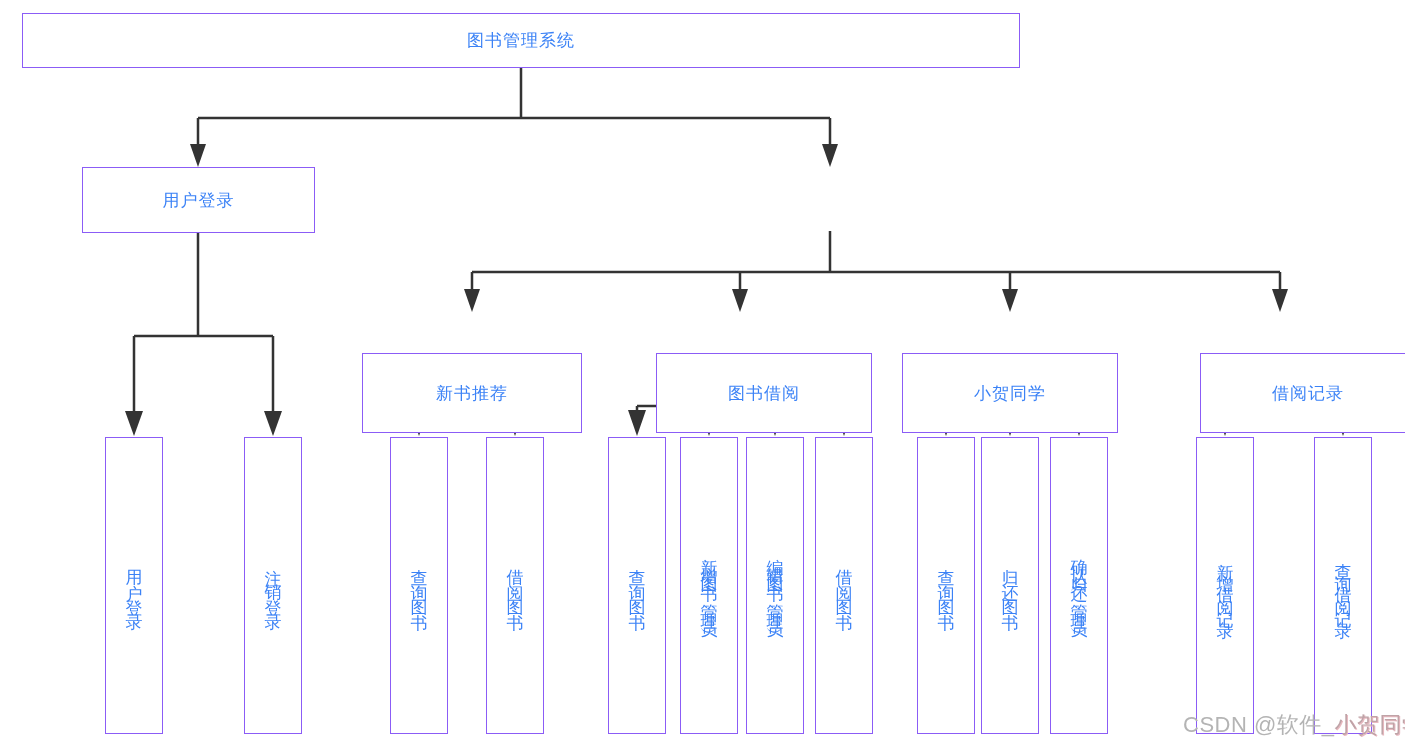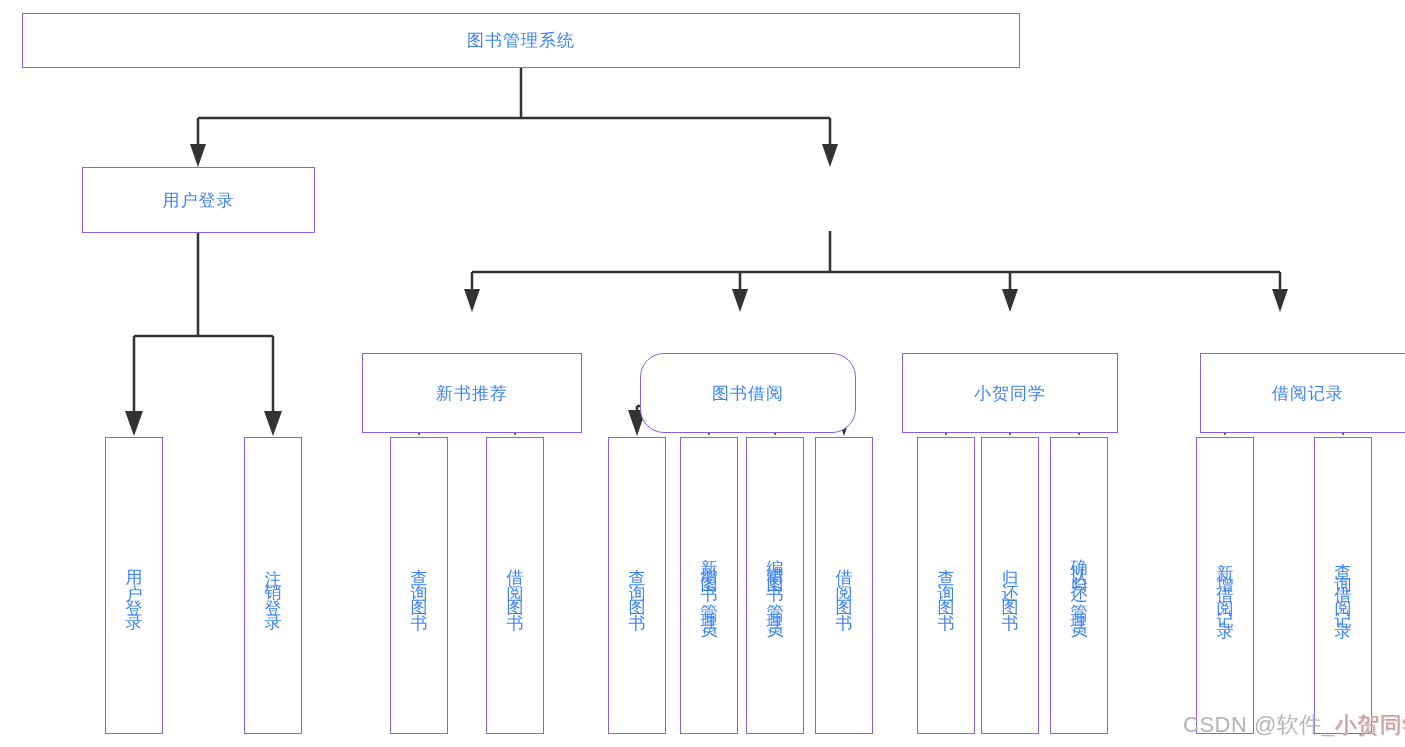--- a/index.html
+++ b/index.html
@@ -28,21 +28,21 @@
     justify-content: center;
     font-size: 17px;
     letter-spacing: 1px;
     z-index: 2;
   }
   .node.root   { left: 22px;  top: 13px;  width: 998px; height: 55px; }
   .node.n2a    { left: 82px;  top: 167px; width: 233px; height: 66px; }
   .node.n2b    { left: 711px; top: 167px; width: 238px; height: 66px; }
   .node.n3     { top: 313px; height: 80px; margin-top: 40px; }
   .node.n3a    { left: 362px;  width: 220px; }
-  .node.n3b    { left: 640px;  width: 216px; border-radius: 24px; }
+  .node.n3b    { left: 656px;  width: 216px; }
   .node.n3c    { left: 902px;  width: 216px; }
   .node.n3d    { left: 1200px; width: 216px; }
   .node.leaf   { top: 437px; height: 297px; width: 58px; padding: 6px 0; }
   .leaf span {
     writing-mode: vertical-rl;
     text-orientation: mixed;
     white-space: nowrap;
     letter-spacing: 15px;
   }
   .leaf.ls-md span { letter-spacing: 12px; }

